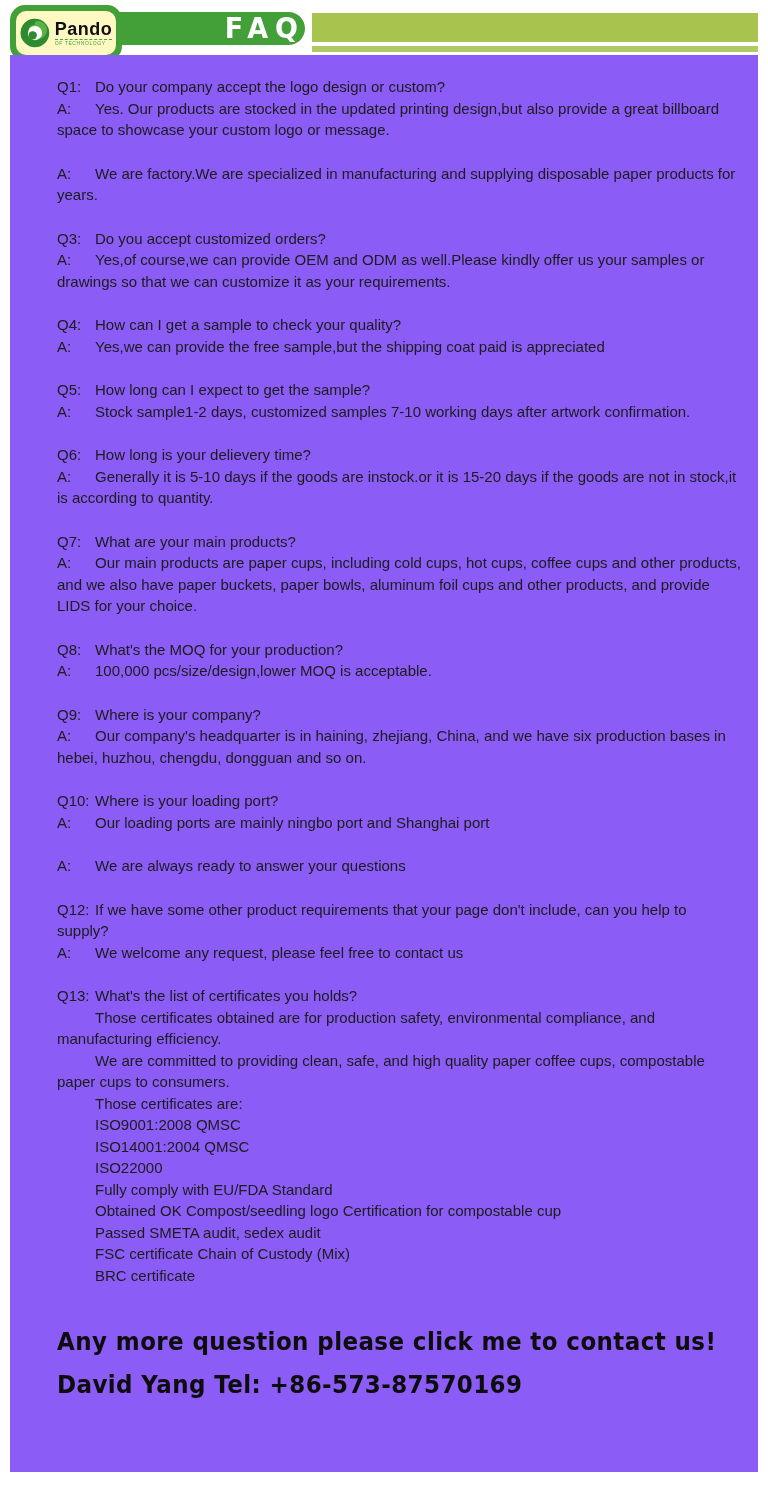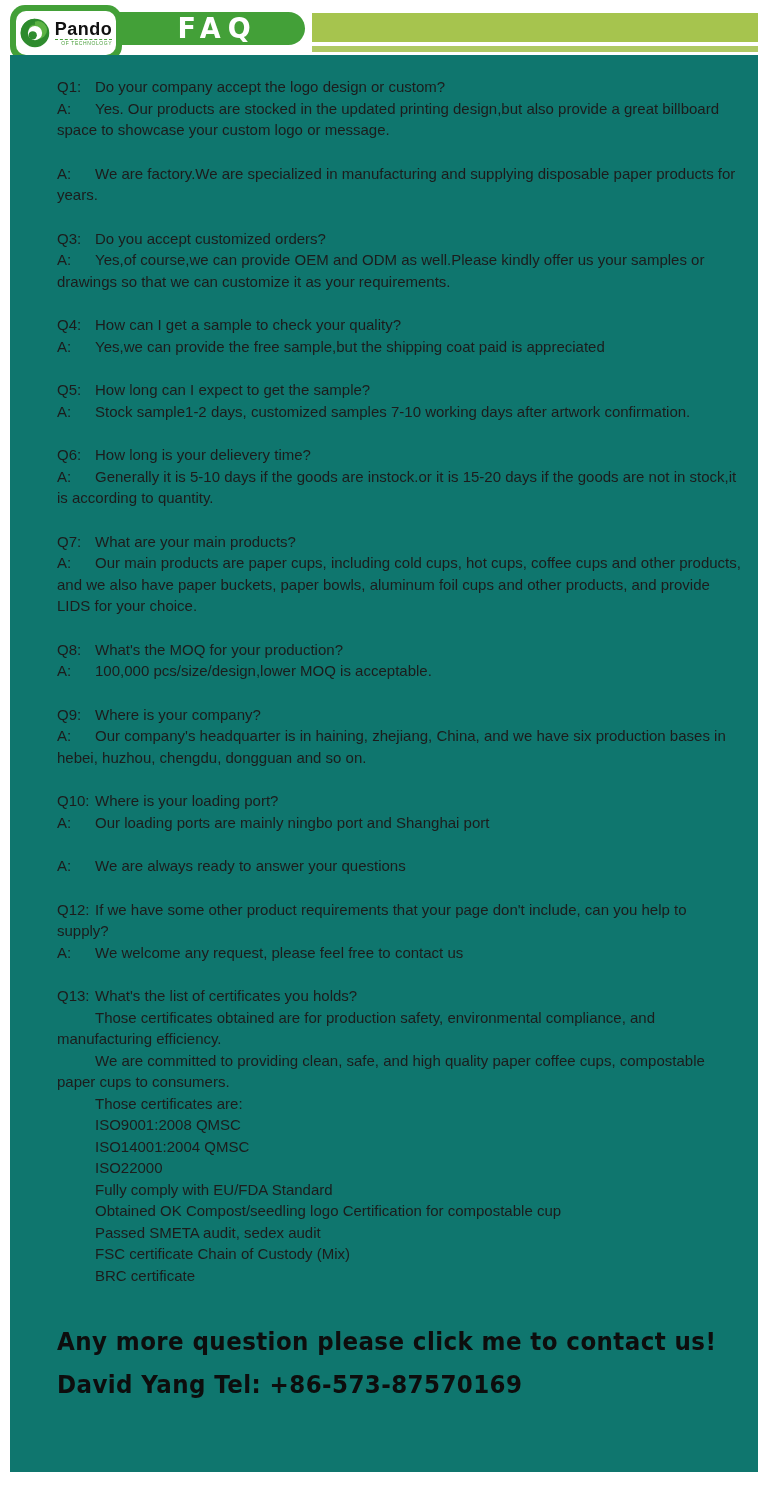--- a/index.html
+++ b/index.html
@@ -4,34 +4,34 @@
 <style>
   html,body{margin:0;padding:0;}
   body{background:#ffffff;font-family:"Liberation Sans",sans-serif;}
   .page{position:relative;width:768px;height:1488px;background:#ffffff;overflow:hidden;}
 
   
   .header{position:absolute;top:0;left:0;width:768px;height:62px;}
   .stripe-main{position:absolute;left:312px;right:10px;top:13px;height:29px;background:#a6c44e;}
   .stripe-thin{position:absolute;left:312px;right:10px;top:46px;height:6px;background:#afc964;}
   .faq-pill{position:absolute;left:60px;top:12px;width:245px;height:33px;background:#43a038;
-            border-radius:21px;display:flex;align-items:center;justify-content:center;padding-left:70px;box-sizing:border-box;}
+            border-radius:21px;display:flex;align-items:center;justify-content:flex-end;padding-left:70px;box-sizing:border-box;}
   .faq-title{color:#ffffff;font-size:27px;font-weight:bold;letter-spacing:7px;
              font-family:"DejaVu Sans",sans-serif;transform:scaleY(1.05);}
   .logo-tab{position:absolute;left:10px;top:5px;width:112px;height:56px;background:#43a038;border-radius:15px;}
-  .logo-card{position:absolute;left:6px;top:6px;right:6px;bottom:6px;background:#ffffff;border-radius:10px;
-             display:flex;align-items:center;justify-content:center;gap:5px;text-align:right;}
+  .logo-card{position:absolute;left:6px;top:6px;right:6px;bottom:6px;background:#fef9c3;border-radius:10px;
+             display:flex;align-items:center;justify-content:center;gap:5px;}
   .swirl{width:30px;height:30px;flex:0 0 auto;}
   .logo-text{display:flex;flex-direction:column;line-height:1;}
   .brand-name{font-size:18px;font-weight:bold;color:#111111;letter-spacing:0.5px;}
   .brand-tagline{font-size:5px;color:#4aa03c;letter-spacing:0.6px;border-top:1px dashed #4aa03c;
                  padding-top:1px;margin-top:1px;white-space:nowrap;}
 
   
-  .panel{position:absolute;top:55px;left:10px;width:748px;height:1417px;background:#0f766e;
+  .panel{position:absolute;top:55px;left:10px;width:748px;height:1417px;background:#8b5cf6;
          box-sizing:border-box;padding:21px 16px 0 47px;}
   .line{margin:0;font-size:15px;line-height:21.5px;color:#1c1c1c;}
   .lbl{display:inline-block;width:38px;}
   .indent{text-indent:38px;}
   .faq-item{margin-bottom:22px;}
 
   
   .contact{margin-top:44px;}
   .contact p{margin:0 0 20px 0;font-family:"DejaVu Sans",sans-serif;font-weight:bold;
              font-size:23px;line-height:23px;color:#0d0d0d;letter-spacing:0.4px;transform:scaleY(1.04);transform-origin:left top;}

